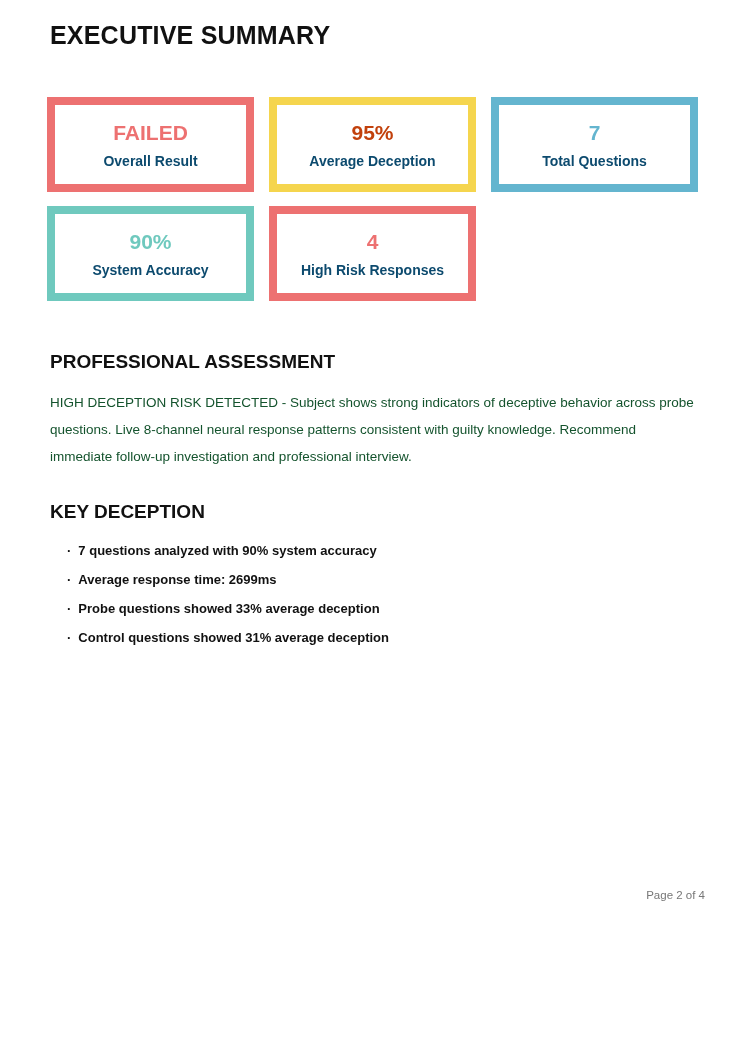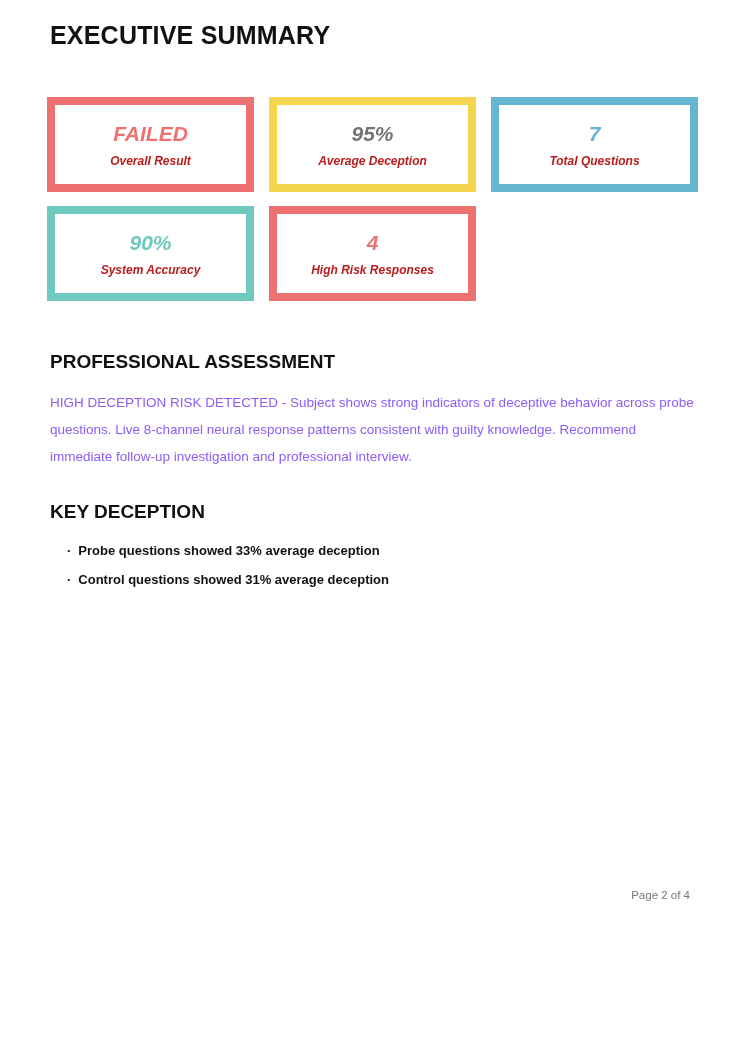--- a/index.html
+++ b/index.html
@@ -39,90 +39,89 @@
   .card {
     border: 8px solid #cccccc; 
     background: #ffffff;
     height: 79px;
     display: flex;
     flex-direction: column;
     align-items: center;
     justify-content: center;
     gap: 11px;
     text-align: center;
-    font-style: italic;
   }
   .card-value {
     font-size: 21px;
     font-weight: bold;
     line-height: 1;
   }
   .card-label {
-    font-size: 12px;
+    font-size: 14px;
     font-weight: bold;
-    color: #b91c1c;
+    color: #0c4a6e;
     line-height: 1;
   }
   .section-heading {
     margin: 0;
     padding: 0 12px 0 50px;
     font-size: 19px;
     font-weight: bold;
     color: #111111;
   }
   .section-heading.assessment-heading { padding-top: 50px; }
   .section-heading.findings-heading   { padding-top: 31px; }
   .assessment-body {
     margin: 0;
     padding: 16px 45px 0 50px;
     max-width: 648px;
     box-sizing: content-box;
     font-size: 13.5px;
     line-height: 27px;
-    color: #8b5cf6;
+    color: #14532d;
   }
   .findings-list {
     list-style: none;
     margin: 13px 0 0 0;
     padding: 0 45px 0 67px;
   }
   .findings-list li {
     font-size: 13px;
     font-weight: bold;
     line-height: 29px;
     color: #111111;
   }
   .findings-list li::before {
     content: "\00B7";
     margin-right: 7px;
   }
   .page-footer {
     position: absolute;
-    right: 53px;
+    right: 38px;
     bottom: 26px;
     font-size: 11.5px;
     color: #777777;
   }
 </style>
 </head>
 <body>
 
 <div class="page">
 
   <h1 class="page-title">EXECUTIVE SUMMARY</h1>
 
   <div class="cards">
 
     <div class="card" style="border-color: rgb(237, 113, 113);">
       <div class="card-value" style="color: rgb(237, 113, 113);">FAILED</div>
       <div class="card-label">Overall Result</div>
     </div>
 
     <div class="card" style="border-color: rgb(245, 213, 78);">
-      <div class="card-value" style="color: #737373;">95%</div>
+      <div class="card-value" style="color: #c2410c;">95%</div>
       <div class="card-label">Average Deception</div>
     </div>
 
     <div class="card" style="border-color: rgb(100, 181, 207);">
       <div class="card-value" style="color: rgb(100, 181, 207);">7</div>
       <div class="card-label">Total Questions</div>
     </div>
 
     <div class="card" style="border-color: rgb(111, 201, 190);">
       <div class="card-value" style="color: rgb(111, 201, 190); text-align: center;">90%</div>
@@ -137,19 +136,21 @@
 
   </div>
 
   <h2 class="section-heading assessment-heading">PROFESSIONAL ASSESSMENT</h2>
 
   <p class="assessment-body">HIGH DECEPTION RISK DETECTED - Subject shows strong indicators of deceptive behavior across probe questions. Live 8-channel neural response patterns consistent with guilty knowledge. Recommend immediate follow-up investigation and professional interview.</p>
 
   <h2 class="section-heading findings-heading">KEY DECEPTION</h2>
 
   <ul class="findings-list">
+    <li>7 questions analyzed with 90% system accuracy</li>
+    <li>Average response time: 2699ms</li>
     <li>Probe questions showed 33% average deception</li>
     <li>Control questions showed 31% average deception</li>
   </ul>
 
   <div class="page-footer">Page 2 of 4</div>
 
 </div>
 
 </body></html>

